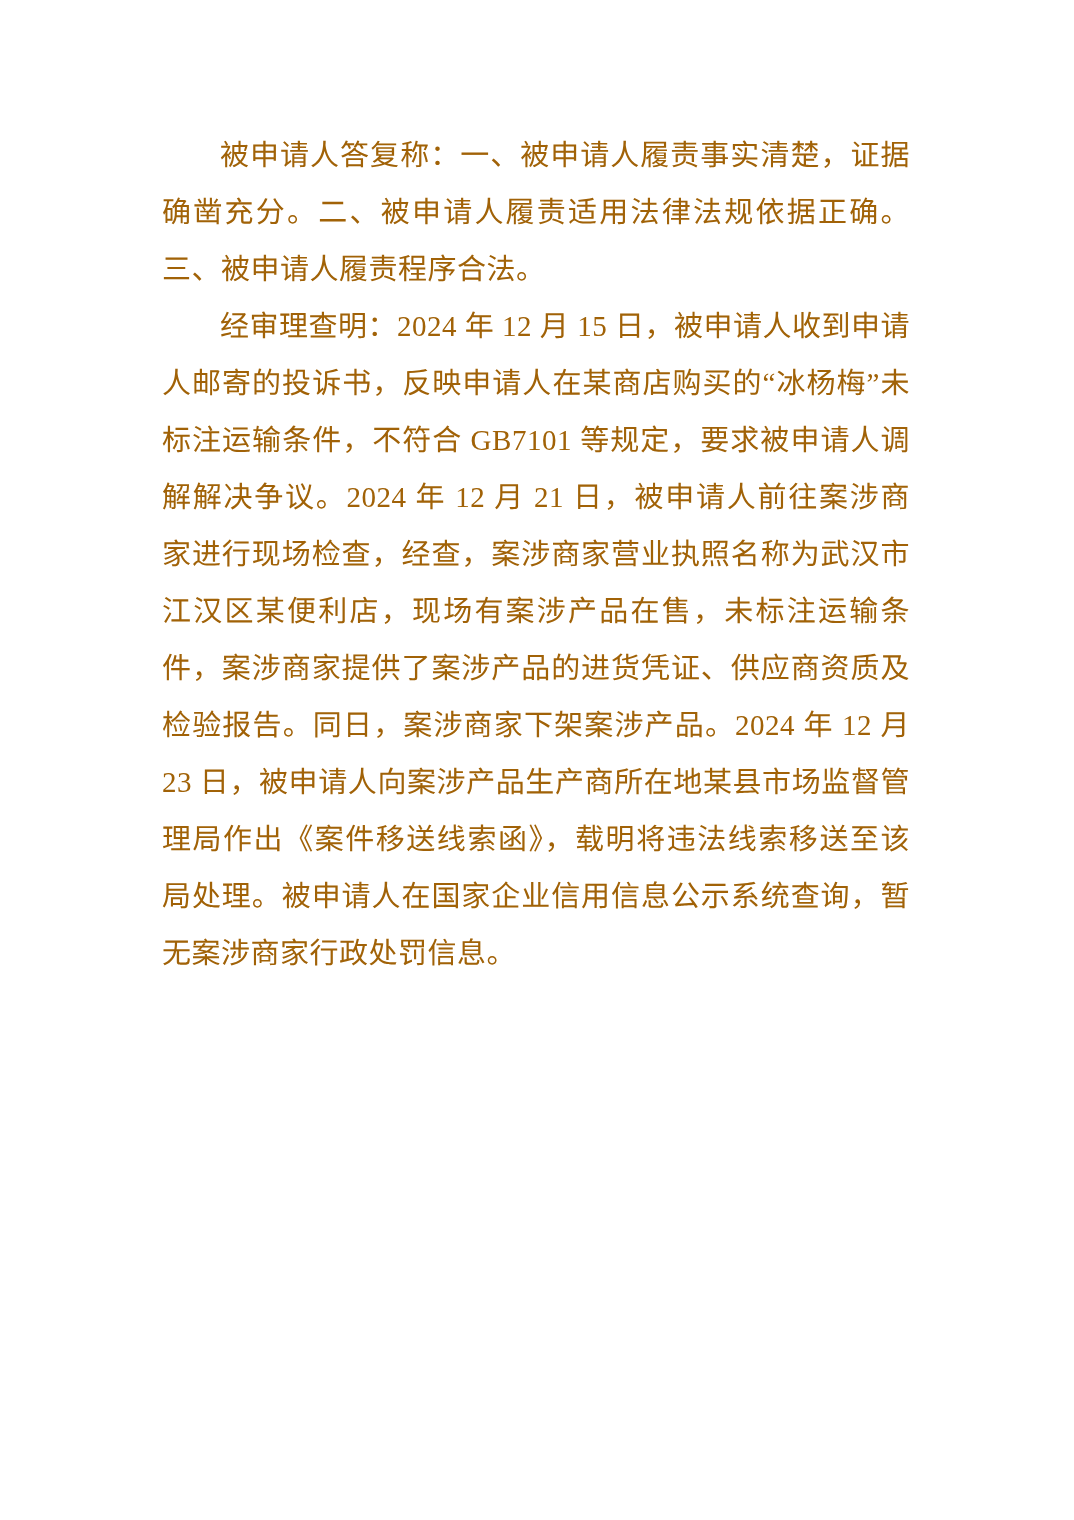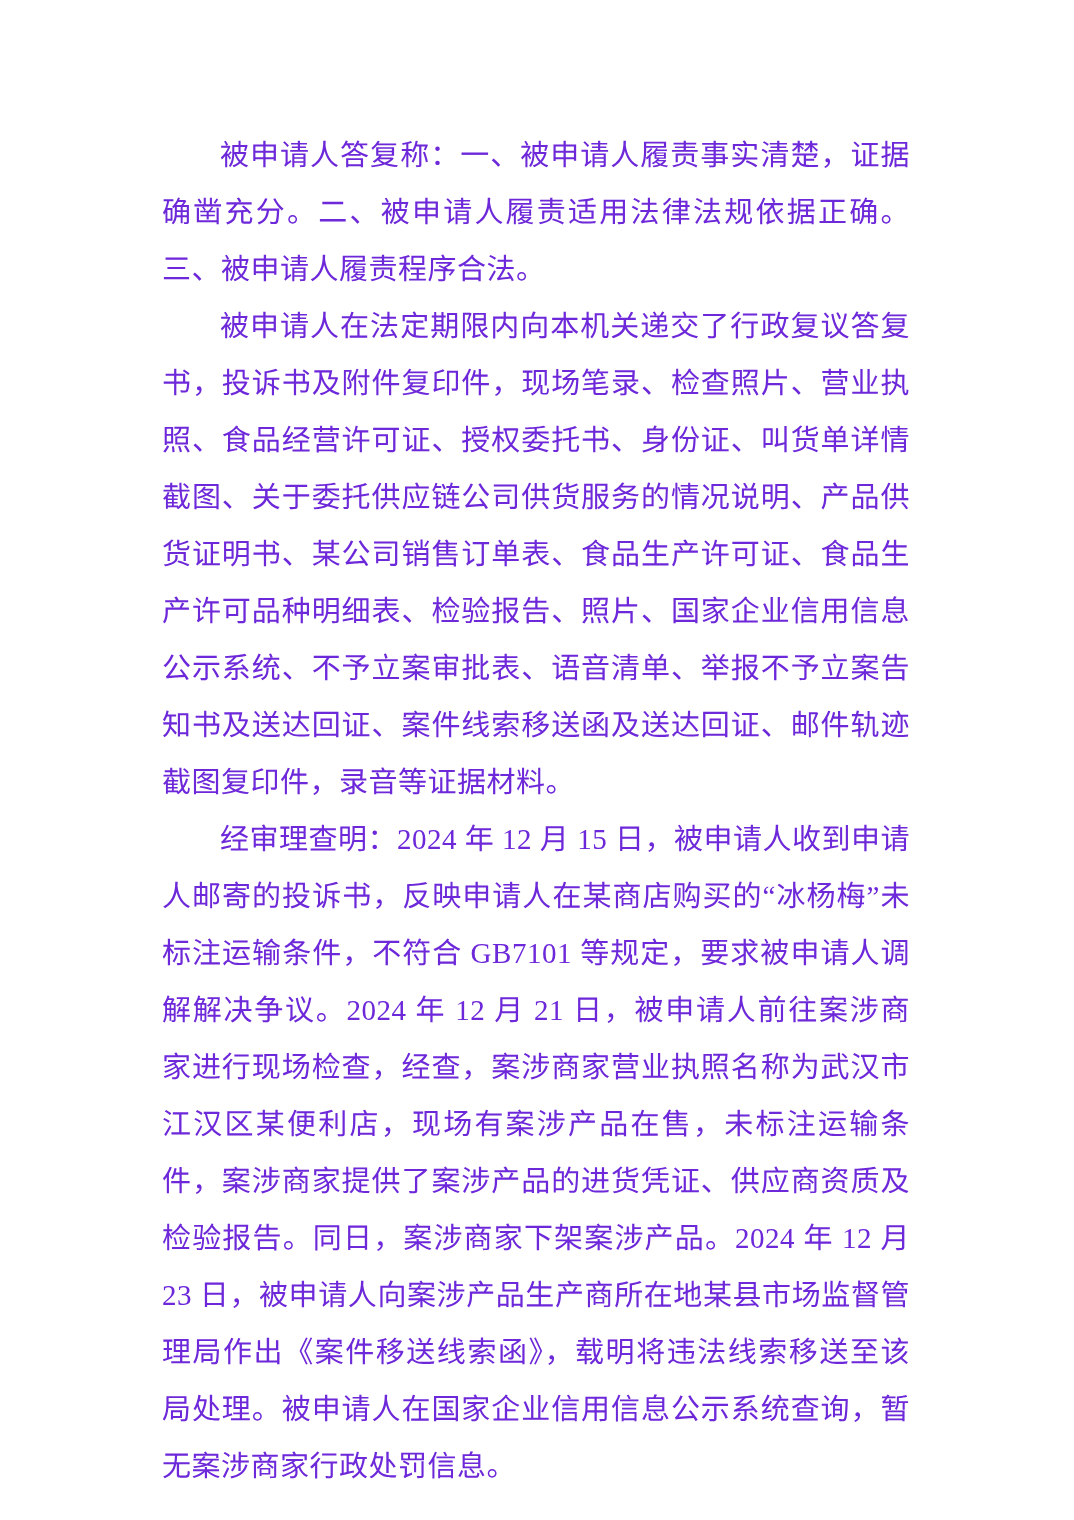--- a/index.html
+++ b/index.html
@@ -26,25 +26,24 @@
     .doc-body p {
       margin: 0;
       padding: 0;
       font-size: 29px;
       line-height: 57px;
       letter-spacing: 0.5px;
       text-align: justify;
       text-justify: inter-character;
       text-indent: 2em;
       word-break: break-all;
-      color: #6d28d9;
+      color: #a16207;
     }
   </style>
 </head>
 <body>
 
 <div class="page">
   <div class="doc-body">
     <p>被申请人答复称：一、被申请人履责事实清楚，证据确凿充分。二、被申请人履责适用法律法规依据正确。三、被申请人履责程序合法。</p>
-    <p>被申请人在法定期限内向本机关递交了行政复议答复书，投诉书及附件复印件，现场笔录、检查照片、营业执照、食品经营许可证、授权委托书、身份证、叫货单详情截图、关于委托供应链公司供货服务的情况说明、产品供货证明书、某公司销售订单表、食品生产许可证、食品生产许可品种明细表、检验报告、照片、国家企业信用信息公示系统、不予立案审批表、语音清单、举报不予立案告知书及送达回证、案件线索移送函及送达回证、邮件轨迹截图复印件，录音等证据材料。</p>
     <p>经审理查明：2024 年 12 月 15 日，被申请人收到申请人邮寄的投诉书，反映申请人在某商店购买的“冰杨梅”未标注运输条件，不符合 GB7101 等规定，要求被申请人调解解决争议。2024 年 12 月 21 日，被申请人前往案涉商家进行现场检查，经查，案涉商家营业执照名称为武汉市江汉区某便利店，现场有案涉产品在售，未标注运输条件，案涉商家提供了案涉产品的进货凭证、供应商资质及检验报告。同日，案涉商家下架案涉产品。2024 年 12 月 23 日，被申请人向案涉产品生产商所在地某县市场监督管理局作出《案件移送线索函》，载明将违法线索移送至该局处理。被申请人在国家企业信用信息公示系统查询，暂无案涉商家行政处罚信息。</p>
   </div>
 </div>
 
 </body></html>

